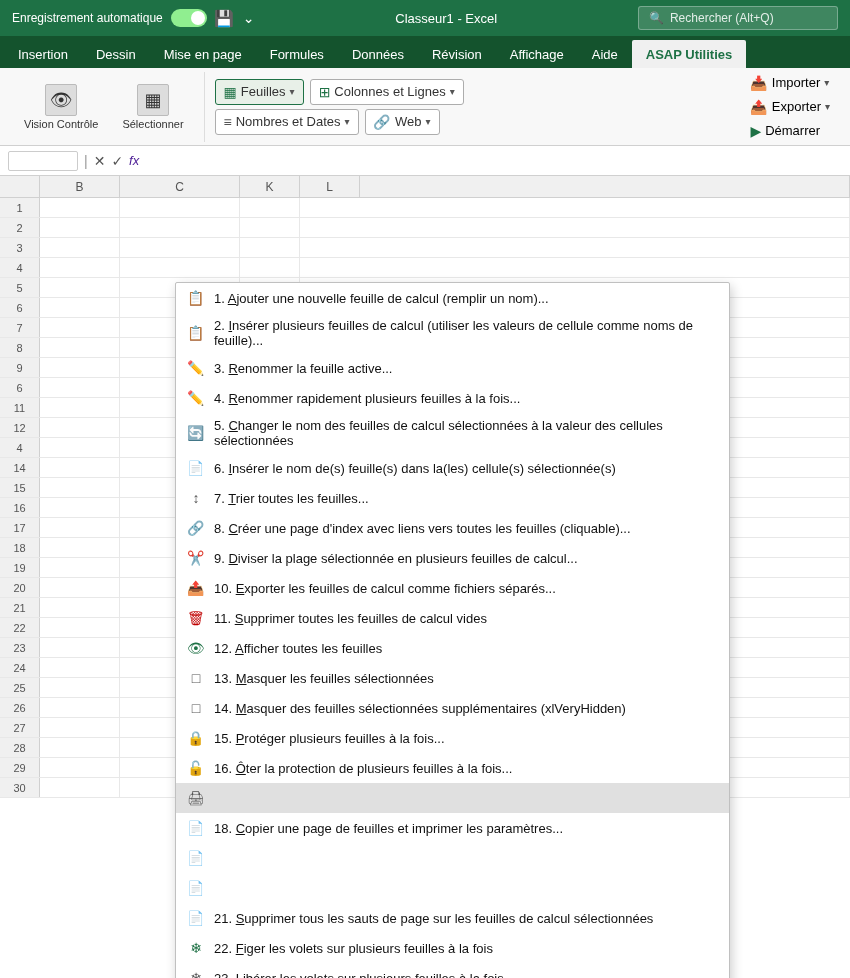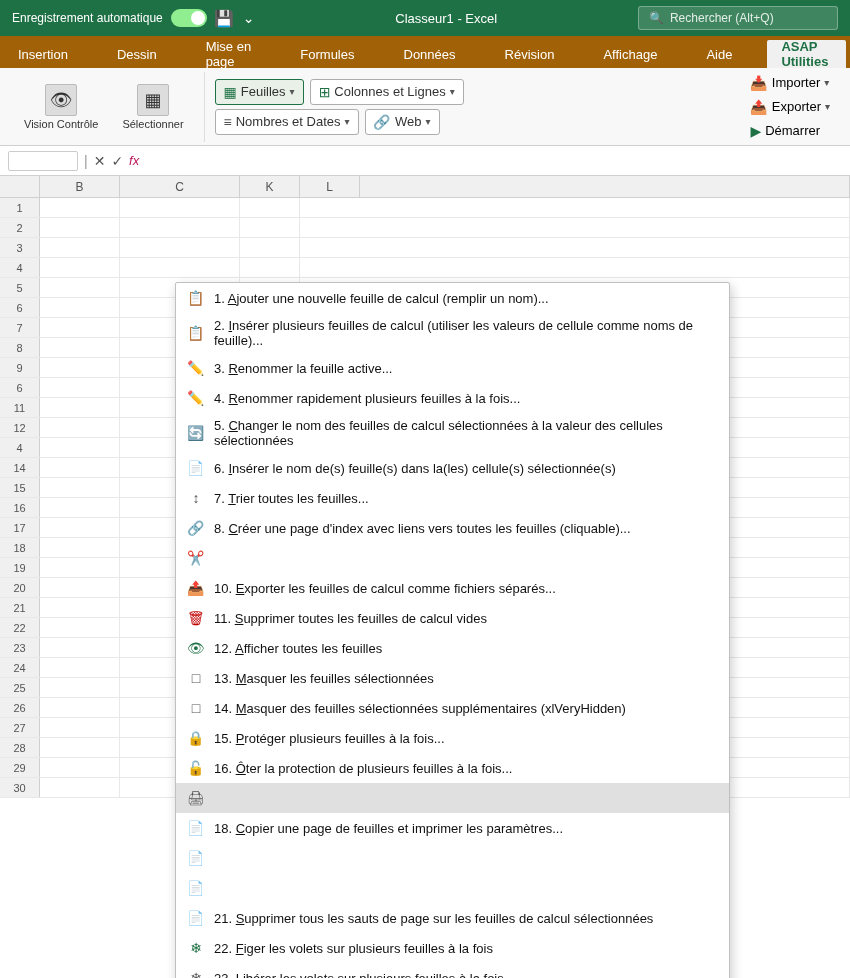--- a/index.html
+++ b/index.html
@@ -25,26 +25,25 @@
       font-size: 12px;
       width: 200px;
       display: flex;
       align-items: center;
       gap: 6px;
     }
     .search-icon-char { opacity: 0.8; font-size: 12px; }
 
     
     .ribbon-tabs {
-      background: #a16207;
+      background: #14532d;
       display: flex;
       align-items: flex-end;
       padding: 0 4px;
       height: 32px;
-      gap: 21px;
     }
     .ribbon-tab {
       padding: 6px 14px;
       color: white;
       font-size: 13px;
       cursor: pointer;
       border-radius: 2px 2px 0 0;
       height: 28px;
       display: flex;
       align-items: center;
@@ -313,21 +312,21 @@
       <span>Démarrer</span>
     </div>
   </div>
 </div>
 
 <div class="formula-bar">
   <input class="name-box" value="" style="width: 70px; border: 1px solid rgb(204, 204, 204); padding: 2px 4px; font-size: 12px;">
   <span style="color:#999;font-size:14px;">|</span>
   <span style="color:#555;font-size:14px;cursor:pointer;">✕</span>
   <span style="color:#555;font-size:14px;cursor:pointer;">✓</span>
-  <span style="font-style:italic;color:#be185d;font-size:13px;cursor:pointer;">fx</span>
+  <span style="font-style:italic;color:#4c1d95;font-size:13px;cursor:pointer;">fx</span>
   <input style="flex: 1 1 0%; border: none; outline: none; font-size: 13px; padding: 2px 4px;" value="">
 </div>
 
 <div class="spreadsheet" style="position:relative;background:#fff;">
 
   <div class="col-headers">
     <div class="row-number-header"></div>
     <div class="col-header" style="width:80px;">B</div>
     <div class="col-header" style="width:120px;">C</div>
     <div class="col-header" style="width:60px;">K</div>
@@ -576,20 +575,21 @@
       <div class="menu-item">
         <div class="menu-icon" style="color: rgb(85, 85, 85); font-size: 14px;">↕</div>
         <span class="menu-item-text">7. <u>T</u>rier toutes les feuilles...</span>
       </div>
       <div class="menu-item">
         <div class="menu-icon" style="color: rgb(30, 113, 69); font-size: 14px;">🔗</div>
         <span class="menu-item-text">8. <u>C</u>réer une page d'index avec liens vers toutes les feuilles (cliquable)...</span>
       </div>
       <div class="menu-item">
         <div class="menu-icon" style="color: rgb(139, 69, 19); font-size: 14px;">✂️</div>
+        <span class="menu-item-text">9. <u>D</u>iviser la plage sélectionnée en plusieurs feuilles de calcul...</span>
       </div>
       <div class="menu-item">
         <div class="menu-icon" style="color: rgb(85, 85, 85); font-size: 14px;">📤</div>
         <span class="menu-item-text">10. <u>E</u>xporter les feuilles de calcul comme fichiers séparés...</span>
       </div>
       <div class="menu-item">
         <div class="menu-icon" style="color: rgb(192, 0, 0); font-size: 14px;">🗑</div>
         <span class="menu-item-text">11. <u>S</u>upprimer toutes les feuilles de calcul vides</span>
       </div>
       <div class="menu-item">

